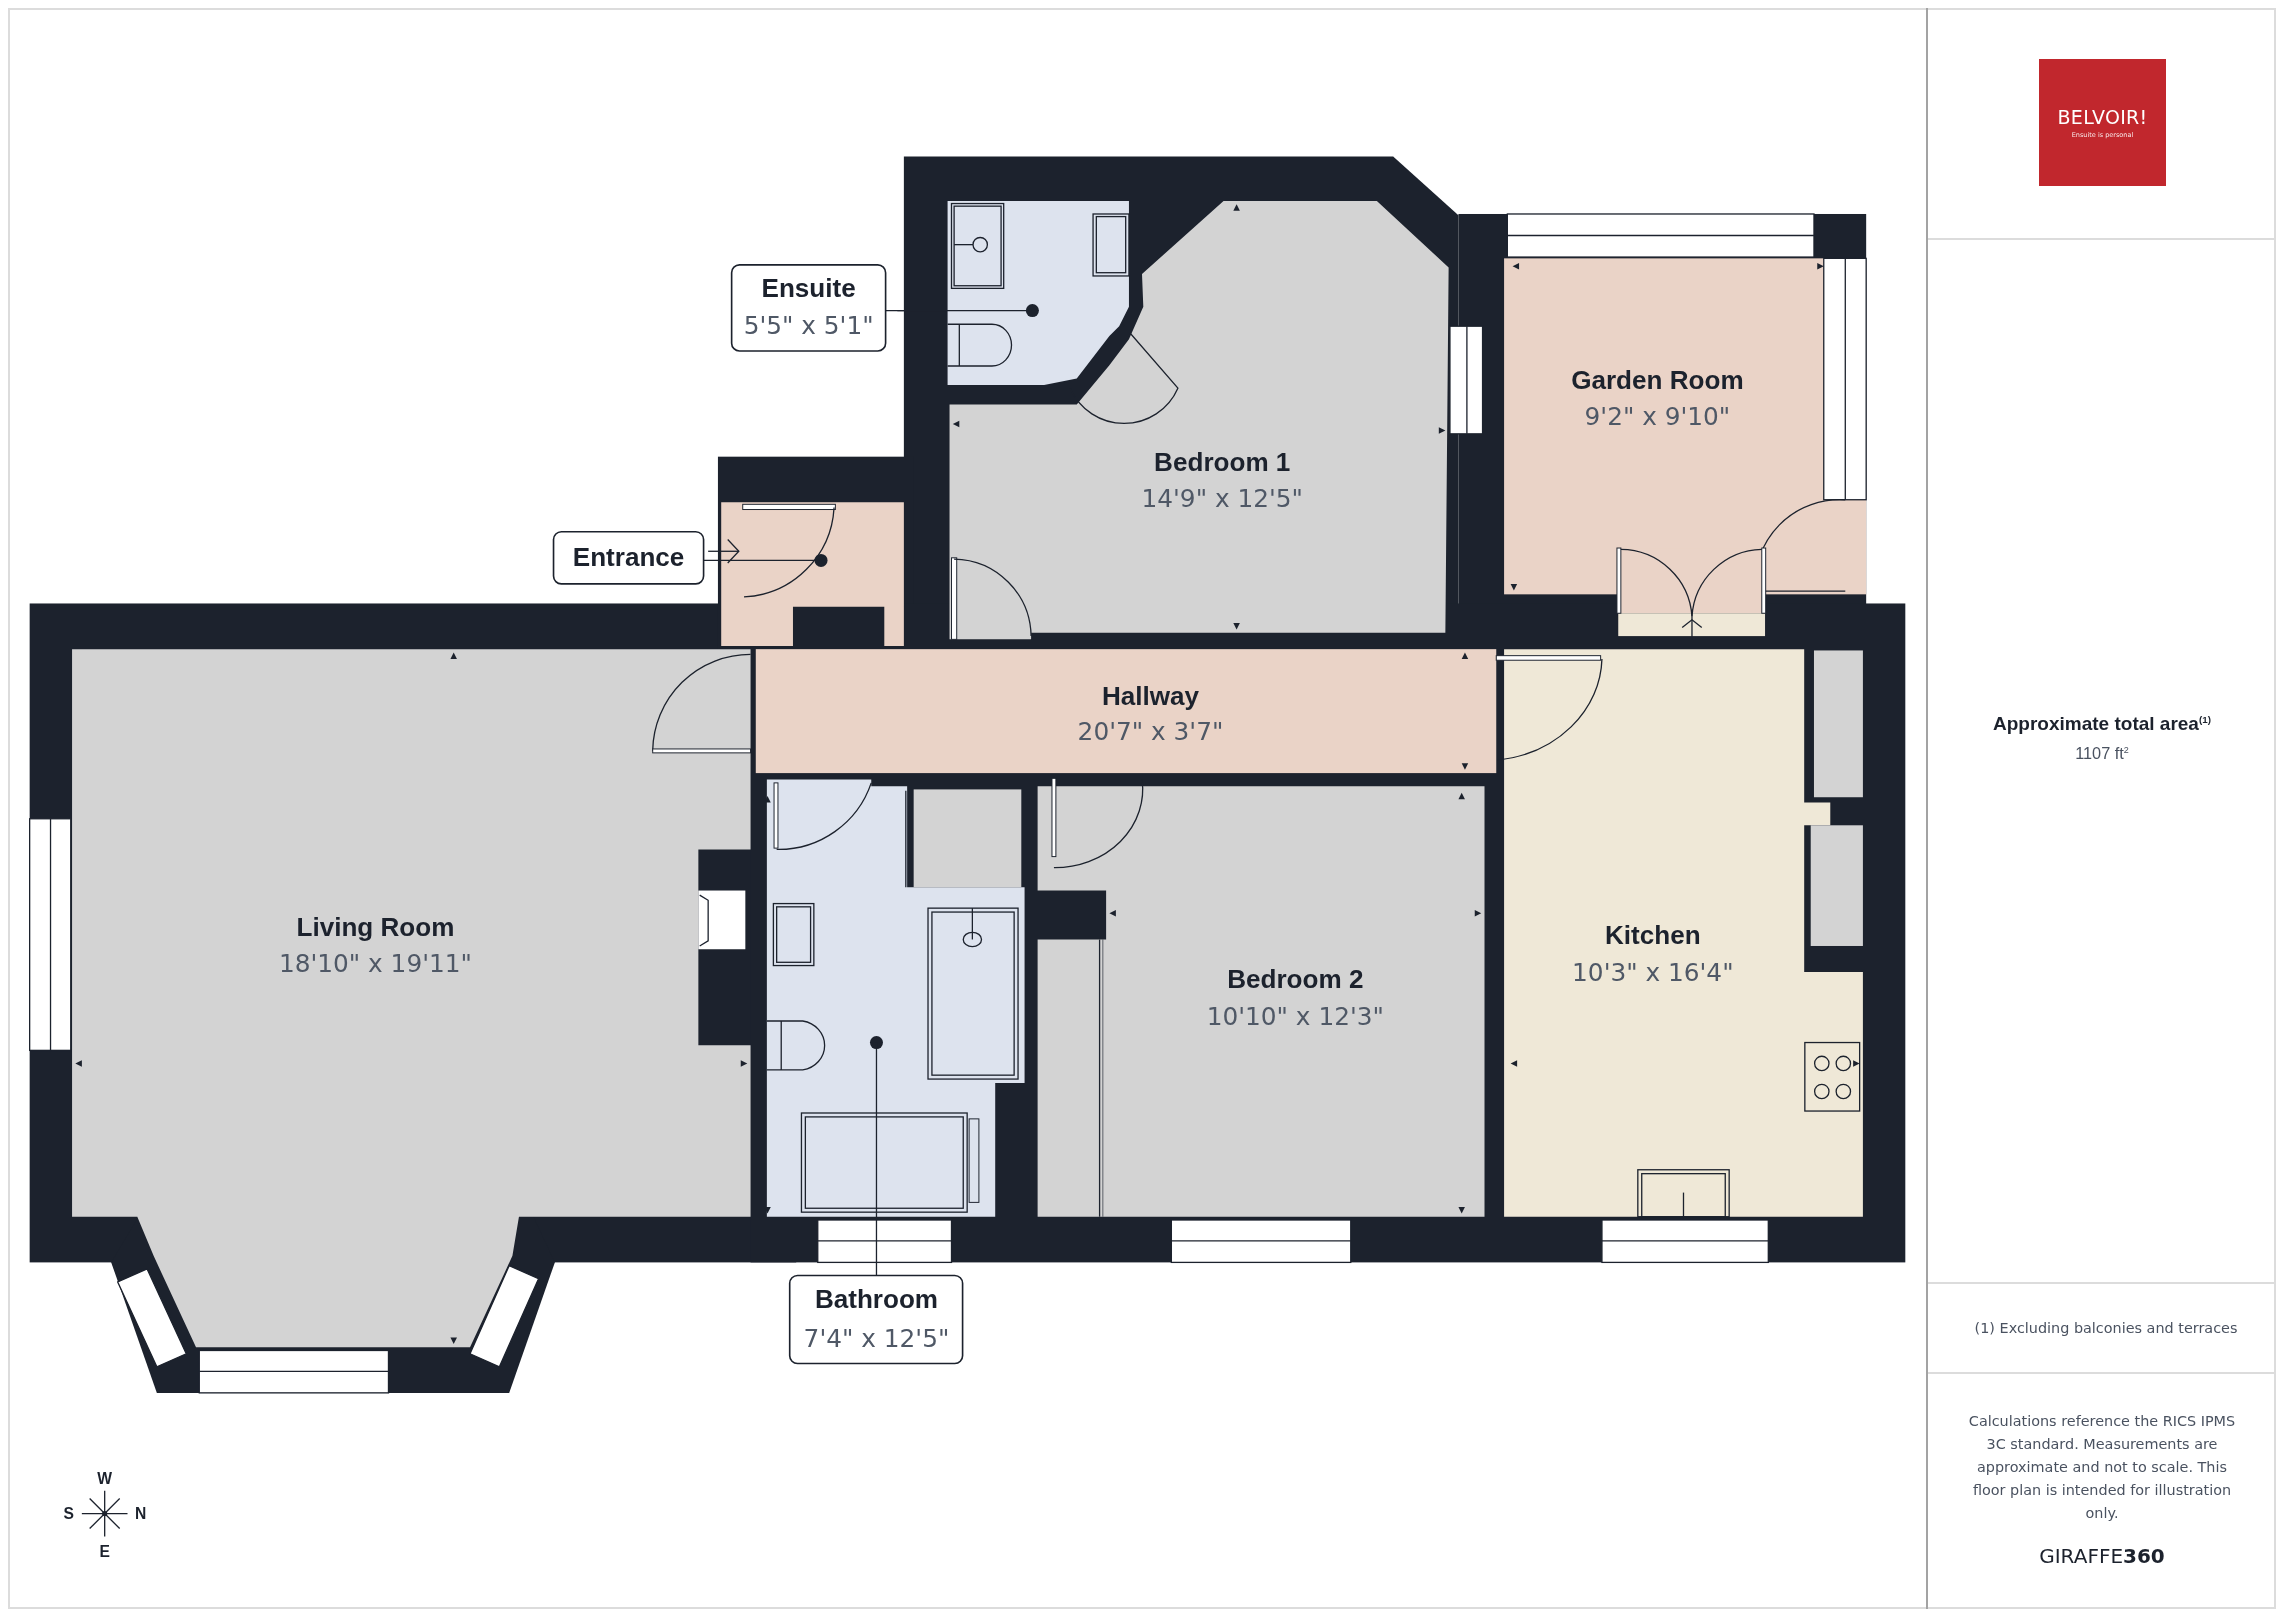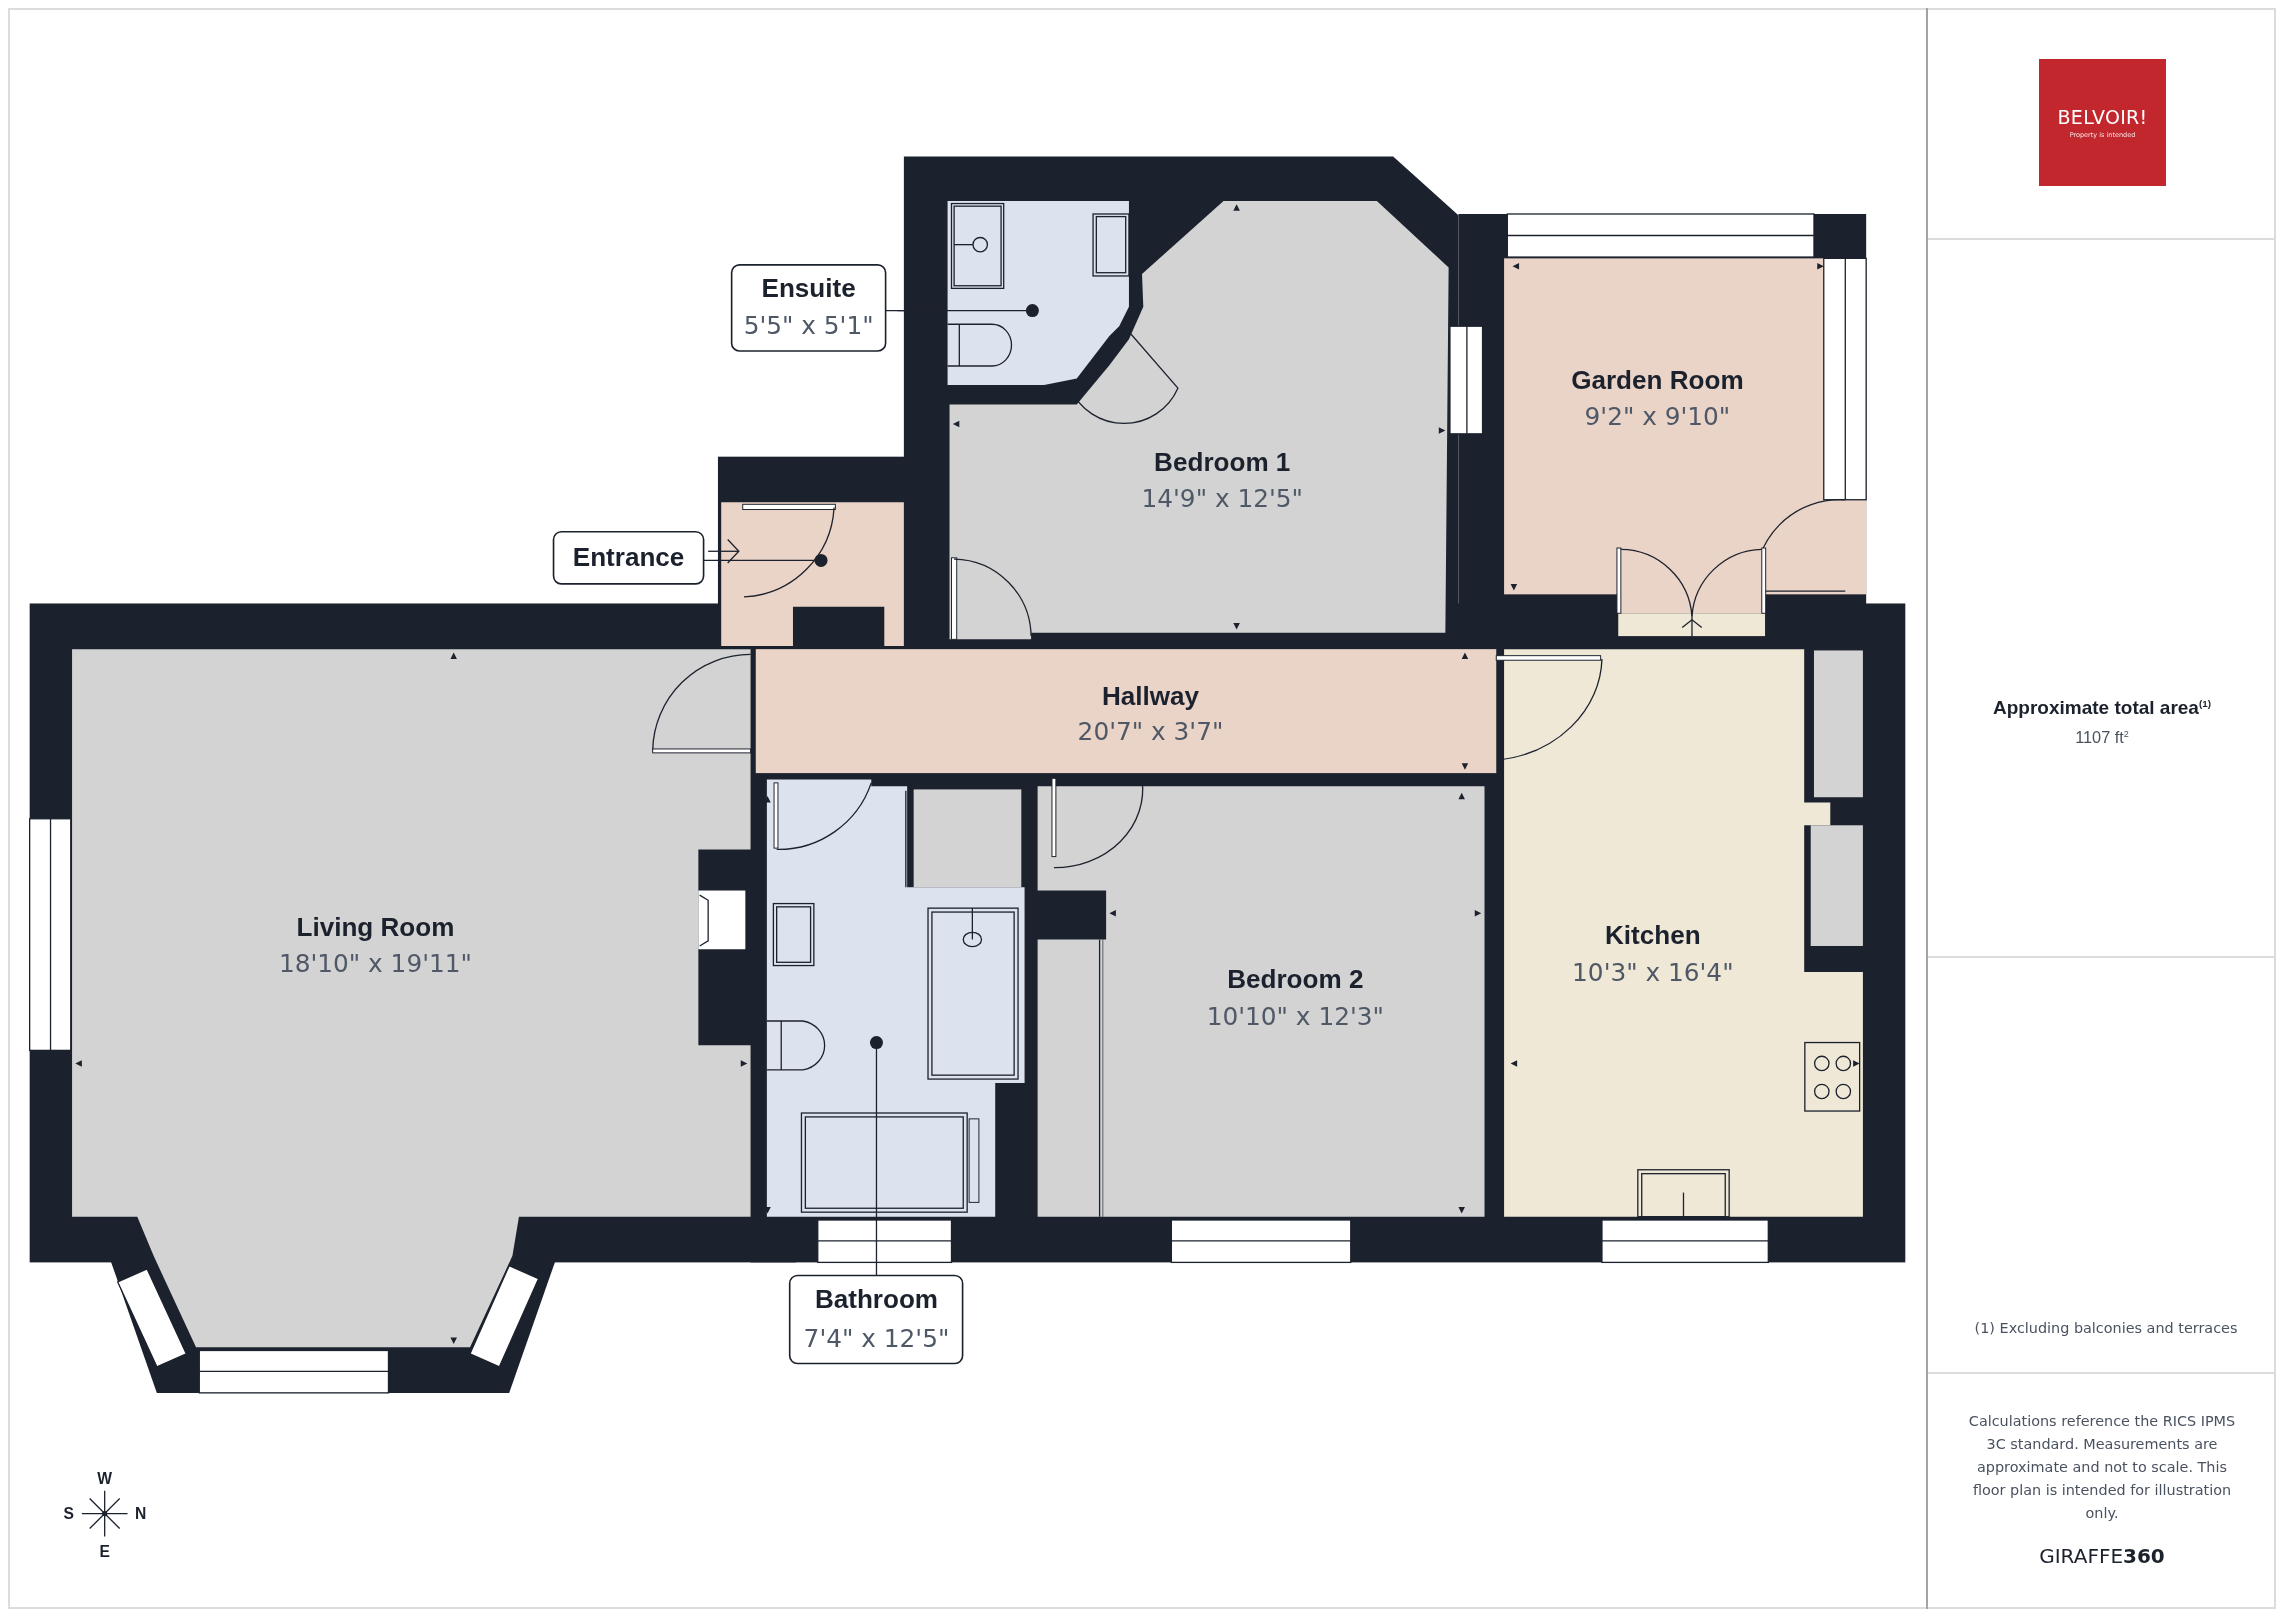--- a/index.html
+++ b/index.html
@@ -248,24 +248,24 @@
     <text class="compass-l" x="105" y="2329" text-anchor="middle">S</text>
     <text class="compass-l" x="215" y="2329" text-anchor="middle">N</text>
     <text class="compass-l" x="160" y="2387" text-anchor="middle">E</text>
   </g>
 </svg>
 
 <div class="side">
   <div class="side-sec" style="top:0; height:232px;">
     <div class="logo">
       <div class="logo-name">BELVOIR!</div>
-      <div class="logo-tag">Property is intended</div>
+      <div class="logo-tag">Ensuite is personal</div>
     </div>
   </div>
-  <div class="side-sec" style="top:216px; height:734px; border-bottom:2px solid #dcdcdc;">
+  <div class="side-sec" style="top:232px; height:1044px; border-bottom:2px solid #dcdcdc;">
     <div style="margin-top:473px;">
       <div class="area-title"><span>Approximate total area</span><sup>(1)</sup></div>
       <div class="area-val"><span>1107 ft</span><sup>2</sup></div>
     </div>
   </div>
   <div class="side-sec" style="top:1276px; height:90px; display:flex; align-items:center; justify-content:center;padding-left:8px;">
     <div class="footnote">(1) Excluding balconies and terraces</div>
   </div>
   <div class="side-sec" style="top:1366px; height:228px; border-bottom:none; padding-top:36px;">
     <div class="disclaimer">Calculations reference the RICS IPMS 3C standard. Measurements are approximate and not to scale. This floor plan is intended for illustration only.</div>

